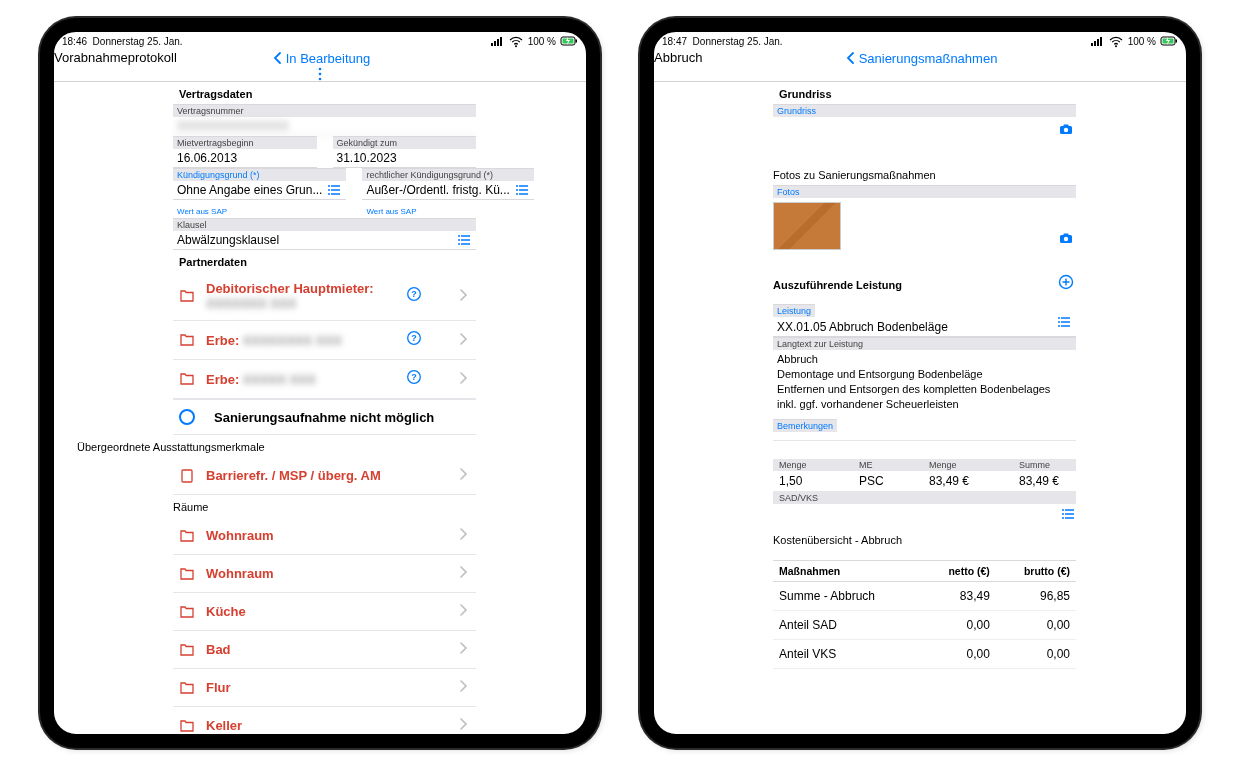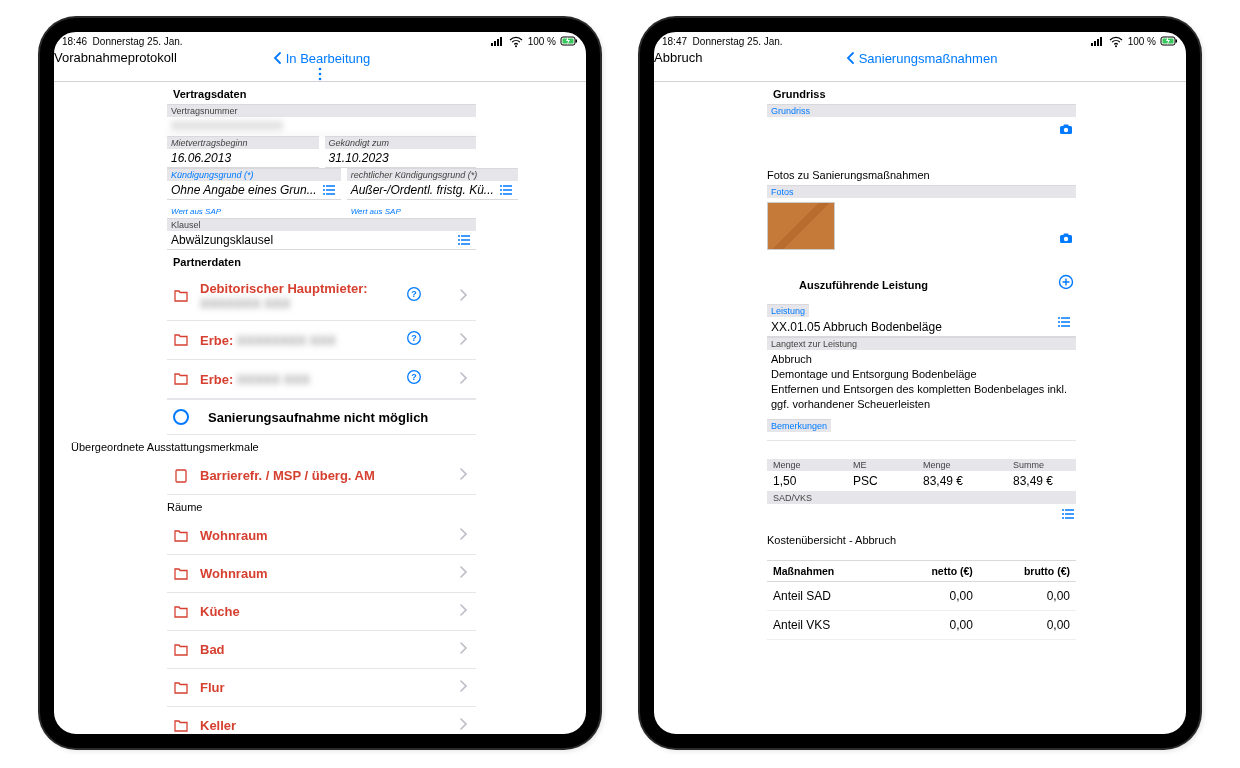--- a/index.html
+++ b/index.html
@@ -16,24 +16,24 @@
     font-size: 9px; padding: 8px 3px; writing-mode: vertical-rl; transform: rotate(180deg);
     border-radius: 3px 0 0 3px;
   }
   .statusbar { display:flex; justify-content:space-between; align-items:center; height:18px; padding: 1px 8px; font-size:10px; color:#000; }
   .sb-right { display:flex; align-items:center; gap:4px; }
   .sb-ico { display:inline-flex; }
   .navbar { height:32px; display:flex; align-items:center; justify-content:space-between; padding: 0 10px; border-bottom:1px solid #d2d2d6;flex-direction:column; }
   .nav-left { color:#007aff; font-size:13px; display:flex; align-items:center; gap:2px; cursor:pointer; }
   .nav-title { position:absolute; left:0; right:2px; text-align:left; font-weight:400; font-size:13px; pointer-events:none; }
   .nav-right { color:#007aff; font-size:18px; cursor:pointer; }
-  .content { height: calc(100% - 50px); overflow:hidden; padding: 0 8px 0 11px; }
+  .content { height: calc(100% - 50px); overflow:hidden; padding: 0 8px 0 17px; }
   .section-h { font-size:11px; font-weight:700; padding: 6px 0 4px 6px; }
   .sub-h { font-size:11px; font-weight:400; padding: 6px 0 4px 0; }
-  .field-row { display:flex; gap:6px;font-style:italic; }
+  .field-row { display:flex; gap:16px; }
   .field { flex:1; position:relative; }
   .field-label { font-size:9px; color:#444; background:#e6e6ea; padding: 1px 4px; display:block; border-top:1px solid #d8d8dd; }
   .field-val { font-size:12px; padding: 2px 24px 2px 4px; border-bottom:1px solid #d8d8dd; min-height:17px; white-space:nowrap; overflow:hidden; text-overflow:ellipsis; }
   .field-hint { font-size:8px; color:#007aff; padding:1px 4px; }
   .list-btn { position:absolute; right:4px; top:14px; color:#007aff; cursor:pointer; }
   .blur { filter: blur(3px); color:#999; }
 
   .inset { padding: 0 102px 0 102px; }
   .row-item {
     display:flex; align-items:center; gap:11px; padding: 9px 6px; border-bottom:1px solid #e6e6ea;font-weight:bold;
@@ -45,21 +45,21 @@
   .help-ico { color:#007aff; }
   .radio { width:16px; height:16px; border:2px solid #007aff; border-radius:50%; }
   .plus-circ svg, .cam svg { display:block; }
   .section-full { border-top:1px solid #e6e6ea; }
 
   
   .field-bar { font-size:9px; color:#007aff; background:#e6e6ea; padding:1px 4px; border-top:1px solid #d8d8dd; }
   .cam { color:#007aff; display:flex; justify-content:flex-end; padding:4px 0 8px 0; }
   .photo { width:68px; height:48px; background:linear-gradient(135deg,#c67a3a 0 45%, #b86c2e 45% 55%, #c67a3a 55% 100%); border:1px solid #ccc; }
   .sub-head-row { display:flex; align-items:center; justify-content:space-between; padding:6px 0 4px 0; }
-  .sub-head-row .t { font-size:11px; font-weight:700;margin-left:32px; }
+  .sub-head-row .t { font-size:11px; font-weight:700; }
   .longtext { font-size:11px; line-height:1.35; padding:2px 4px 4px 4px; }
 
   .qty-head, .qty-vals { display:flex; }
   .qty-head > div { font-size:9px; color:#444; background:#e6e6ea; padding:1px 6px; }
   .qty-vals > div { font-size:12px; padding:3px 6px; border-bottom:1px solid #e6e6ea; }
   .qty-col1 { flex: 0 0 80px; }
   .qty-col2 { flex: 0 0 70px; }
   .qty-col3 { flex: 0 0 90px; }
   .qty-col4 { flex: 1; }
   .sadvks { display:flex; align-items:center; gap:6px; }
@@ -456,20 +456,25 @@
       <div class="sub-h">Kostenübersicht - Abbruch</div>
       <table class="cost">
         <thead>
             <tr>
           <th>Maßnahmen</th>
           <th class="r">netto (€)</th>
           <th class="r">brutto (€)</th>
         </tr>
           </thead>
         <tbody id="cost-body">
+            <tr>
+              <td>Summe - Abbruch</td>
+              <td class="r">83,49</td>
+              <td class="r">96,85</td>
+            </tr>
             <tr>
               <td>Anteil SAD</td>
               <td class="r">0,00</td>
               <td class="r">0,00</td>
             </tr>
             <tr>
               <td>Anteil VKS</td>
               <td class="r">0,00</td>
               <td class="r">0,00</td>
             </tr>

